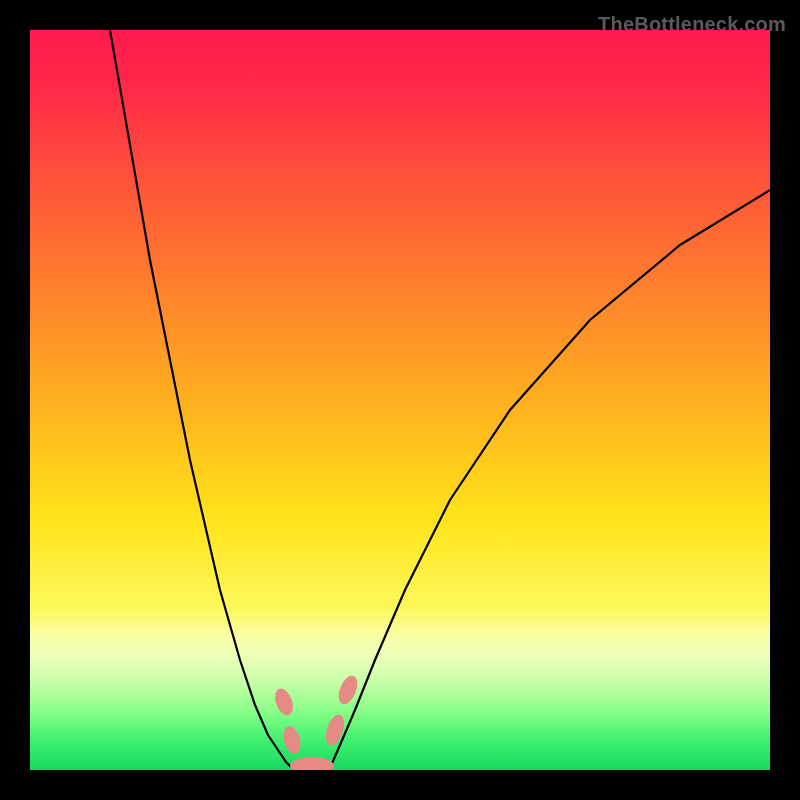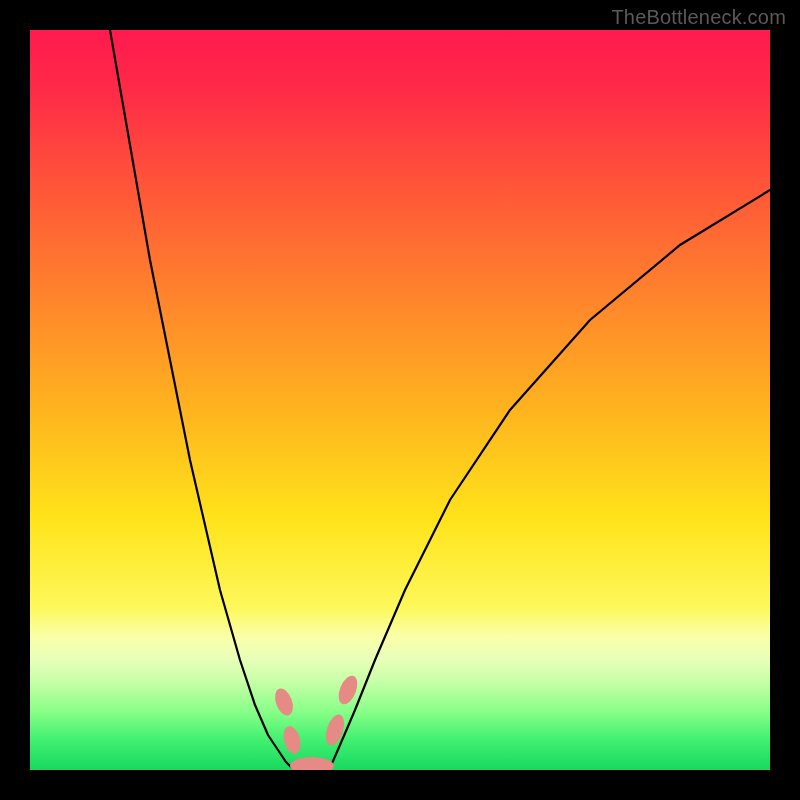--- a/index.html
+++ b/index.html
@@ -28,24 +28,24 @@
       #faffa8 82%,
       #e8ffb8 85%,
       #c8ffa8 88%,
       #8aff88 92%,
       #40f070 96%,
       #18d860 100%
     );
   }
   .watermark {
     position: absolute;
-    top: 6px;
+    top: 13px;
     right: 14px;
     font-size: 20px;
-    font-weight: 400;
+    font-weight: 700;
     color: #5a5a5a;
     letter-spacing: 0.2px;
     user-select: none;
   }
   svg.curve {
     position: absolute;
     left: 0;
     top: 0;
     width: 740px;
     height: 740px;

